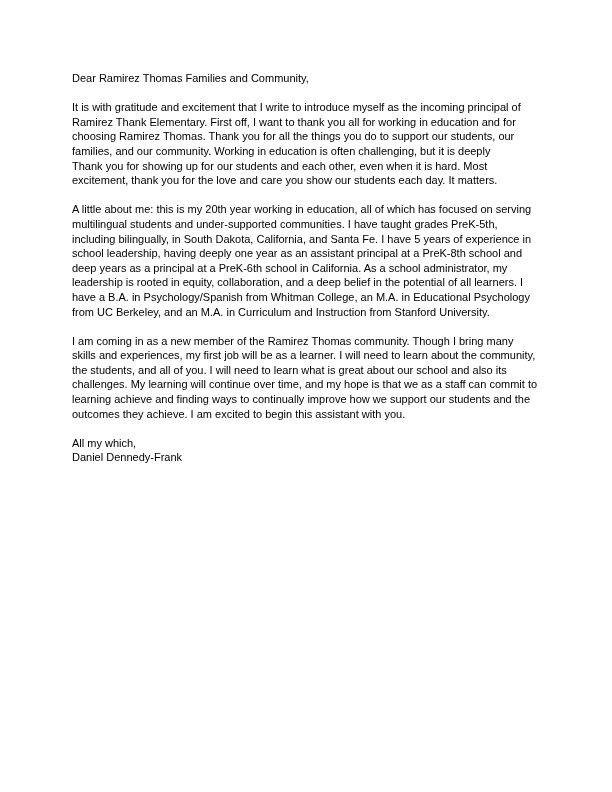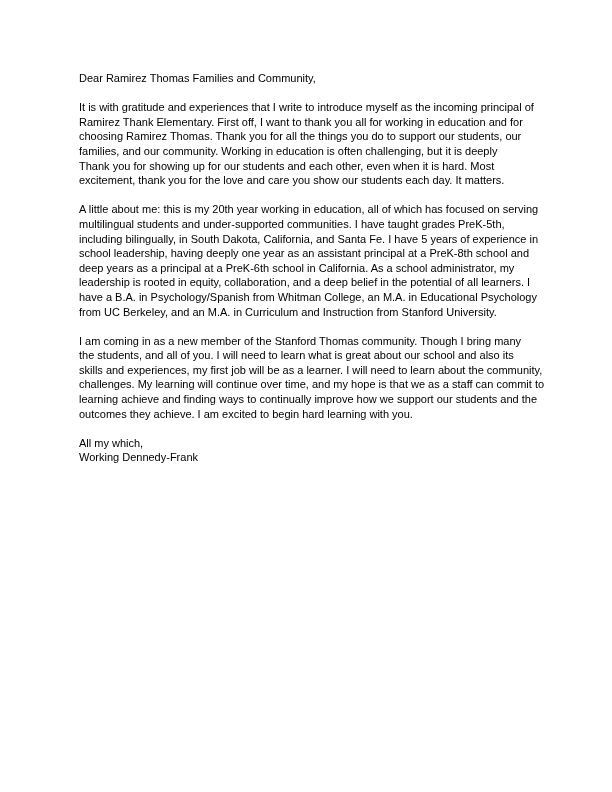--- a/index.html
+++ b/index.html
@@ -27,64 +27,63 @@
       top: 71px;
       width: 480px;
       font-family: "Liberation Sans", sans-serif;
       font-size: 11px;
       line-height: 14.6px;
       color: #000000;
     }
     .line {
       display: block;
       white-space: pre;
-      margin-left: 7px;
     }
     .para {
       margin: 0 0 14.6px 0;
     }
   </style>
 </head>
 <body>
 
 <div class="page">
   <div class="content">
 
     <div class="para">
       <span class="line">Dear Ramirez Thomas Families and Community,</span>
     </div>
 
     <div class="para">
-      <span class="line">It is with gratitude and experiences that I write to introduce myself as the incoming principal of</span>
+      <span class="line">It is with gratitude and excitement that I write to introduce myself as the incoming principal of</span>
       <span class="line">Ramirez Thank Elementary. First off, I want to thank you all for working in education and for</span>
       <span class="line">choosing Ramirez Thomas. Thank you for all the things you do to support our students, our</span>
       <span class="line">families, and our community. Working in education is often challenging, but it is deeply</span>
       <span class="line">Thank you for showing up for our students and each other, even when it is hard. Most</span>
       <span class="line">excitement, thank you for the love and care you show our students each day. It matters.</span>
     </div>
 
     <div class="para">
       <span class="line">A little about me: this is my 20th year working in education, all of which has focused on serving</span>
       <span class="line">multilingual students and under-supported communities. I have taught grades PreK-5th,</span>
       <span class="line">including bilingually, in South Dakota, California, and Santa Fe. I have 5 years of experience in</span>
       <span class="line">school leadership, having deeply one year as an assistant principal at a PreK-8th school and</span>
       <span class="line">deep years as a principal at a PreK-6th school in California. As a school administrator, my</span>
       <span class="line">leadership is rooted in equity, collaboration, and a deep belief in the potential of all learners. I</span>
       <span class="line">have a B.A. in Psychology/Spanish from Whitman College, an M.A. in Educational Psychology</span>
       <span class="line">from UC Berkeley, and an M.A. in Curriculum and Instruction from Stanford University.</span>
     </div>
 
     <div class="para">
-      <span class="line">I am coming in as a new member of the Stanford Thomas community. Though I bring many</span>
+      <span class="line">I am coming in as a new member of the Ramirez Thomas community. Though I bring many</span>
+      <span class="line">skills and experiences, my first job will be as a learner. I will need to learn about the community,</span>
       <span class="line">the students, and all of you. I will need to learn what is great about our school and also its</span>
-      <span class="line">skills and experiences, my first job will be as a learner. I will need to learn about the community,</span>
       <span class="line">challenges. My learning will continue over time, and my hope is that we as a staff can commit to</span>
       <span class="line">learning achieve and finding ways to continually improve how we support our students and the</span>
-      <span class="line">outcomes they achieve. I am excited to begin hard learning with you.</span>
+      <span class="line">outcomes they achieve. I am excited to begin this assistant with you.</span>
     </div>
 
     <div class="signoff">
       <span class="line">All my which,</span>
-      <span class="line">Working Dennedy-Frank</span>
+      <span class="line">Daniel Dennedy-Frank</span>
     </div>
 
   </div>
 </div>
 
 </body></html>

